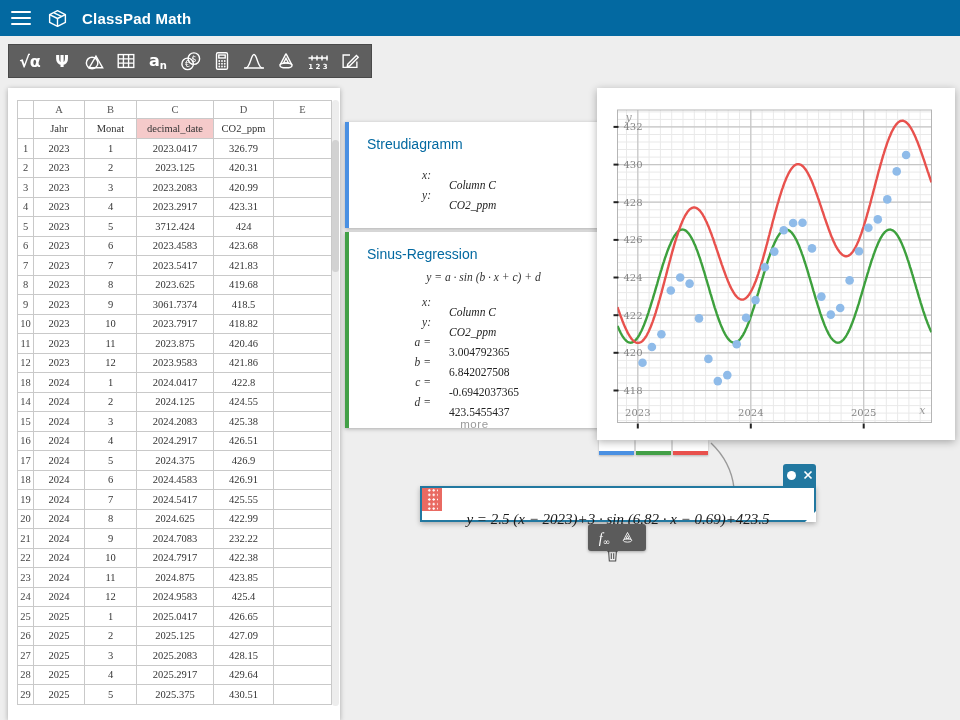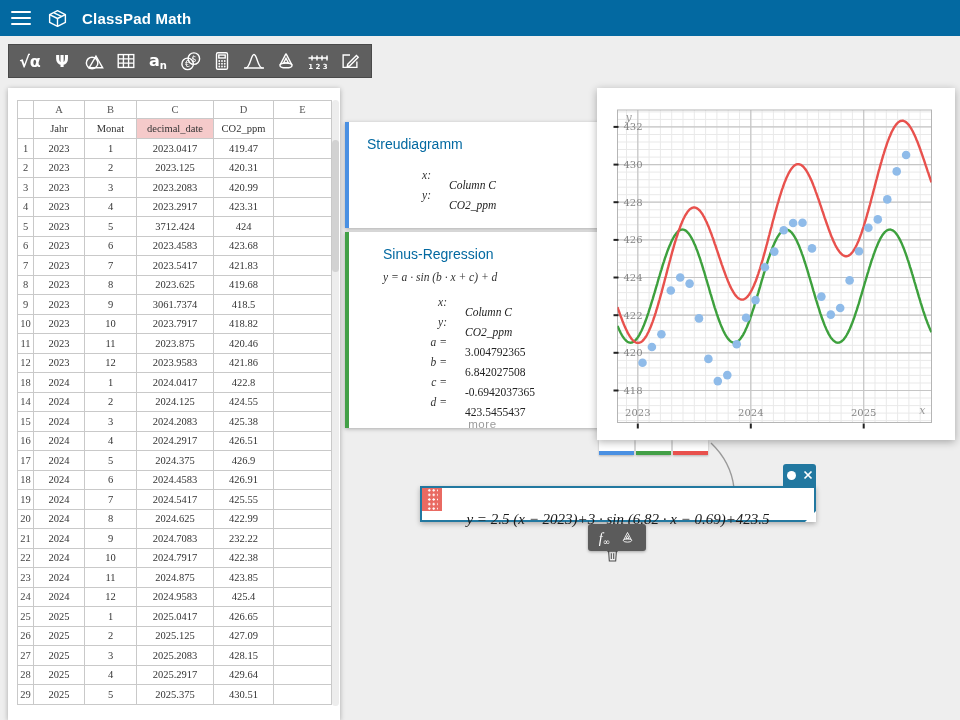--- a/index.html
+++ b/index.html
@@ -29,21 +29,21 @@
   table.sheet td.pink { background:#f5caca; }
   table.sheet td.rownum { color:#444; }
   .sheet-scroll { position:absolute; left:324px; top:12px; width:7px; height:606px; background:#ededed; border-radius:4px; }
   .sheet-thumb { position:absolute; left:0; top:40px; width:7px; height:132px; background:#d2d2d2; border-radius:4px; }
 
   
   .card { position:absolute; left:345px; width:255px; background:#fff; border-left:4px solid #888; box-shadow:0 1px 4px rgba(0,0,0,.28); z-index:6; }
   .card-0 { top:122px; height:106px; }
   .card-1 { top:232px; height:196px; }
   .card-title { margin:14px 0 0 18px; font-size:14px; color:#0369a1; }
-  .model-line { margin:9px 0 0 18px; font-family:"Liberation Serif",serif; font-style:italic; font-size:11.5px; color:#333; }
+  .model-line { margin:9px 0 0 18px; font-family:"Liberation Serif",serif; font-style:italic; font-size:11.5px; color:#333;text-align:center; }
   .fields { margin-top:13px; }
   .card-1 .fields { margin-top:9px; }
   .frow { display:flex; height:20px; align-items:center; }
   .flabel { width:82px; text-align:right; font-family:"Liberation Serif",serif; font-style:italic; font-size:11.5px; color:#333; }
   .fvalue { margin-left:18px; font-family:"Liberation Serif",serif; font-size:11.5px; color:#222;margin-top:19px; }
   .fvalue.it { font-style:italic; }
   .more-link { text-align:center; margin-top:6px; font-size:11.5px; color:#9a9a9a; letter-spacing:.6px; cursor:pointer; }
 
   
   .graph-window { position:absolute; left:597px; top:88px; width:358px; height:352px; background:#fff; box-shadow:0 2px 8px rgba(0,0,0,.30); z-index:10; }
@@ -188,21 +188,21 @@
           <td>Monat</td>
           <td class="pink">decimal_date</td>
           <td>CO2_ppm</td>
           <td></td>
         </tr>
         <tr class="">
           <td class="rownum">1</td>
           <td>2023</td>
           <td>1</td>
           <td>2023.0417</td>
-          <td>419.47</td>
+          <td>326.79</td>
           <td></td>
         </tr>
         <tr class="">
           <td class="rownum">2</td>
           <td>2023</td>
           <td>2</td>
           <td>2023.125</td>
           <td>420.31</td>
           <td></td>
         </tr>
@@ -436,21 +436,21 @@
         <span class="flabel">x:</span>
         <span class="fvalue it">Column C</span>
       </div>
       <div class="frow">
         <span class="flabel">y:</span>
         <span class="fvalue it">CO2_ppm</span>
       </div>
     </div>
 </div>
 
-<div class="card card-1" style="border-left-color: rgb(67, 160, 71); padding-left: 16px;">
+<div class="card card-1" style="border-left-color: rgb(67, 160, 71);">
   <div class="card-title">Sinus-Regression</div>
   <div class="model-line">y = a · sin (b · x + c) + d</div>
   <div class="fields" id="fields-1">
       <div class="frow">
         <span class="flabel">x:</span>
         <span class="fvalue it">Column C</span>
       </div>
       <div class="frow">
         <span class="flabel">y:</span>
         <span class="fvalue it">CO2_ppm</span>

